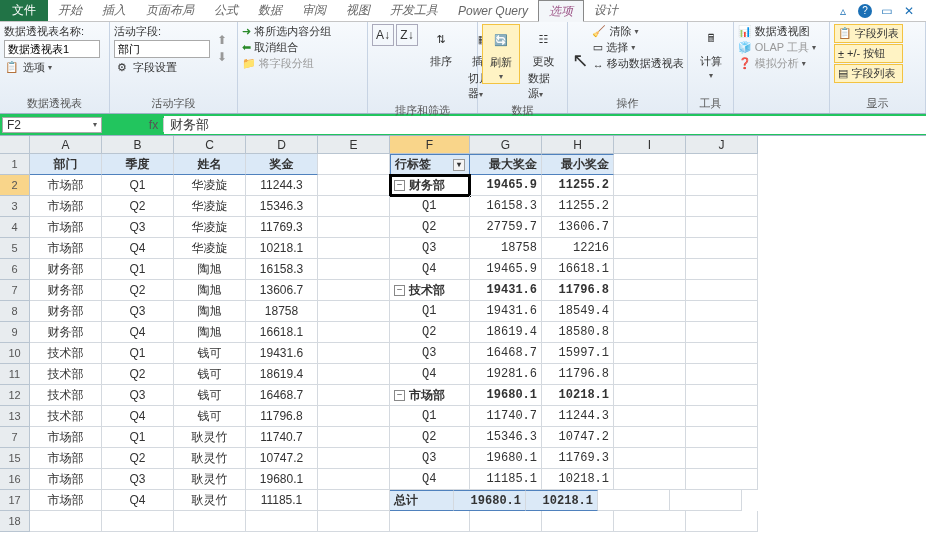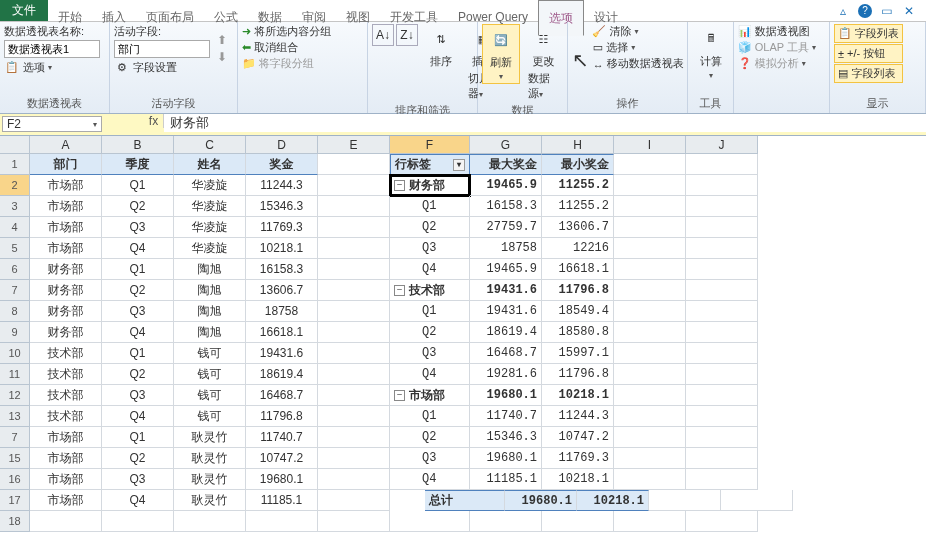--- a/index.html
+++ b/index.html
@@ -1,39 +1,39 @@
 <!DOCTYPE html>
 <html><head>
 <meta charset="utf-8">
 <style>
 * { margin: 0; padding: 0; box-sizing: border-box; }
 body { font-family: "Microsoft YaHei", SimSun, sans-serif; font-size: 12px; background: #fff; color: #333; overflow: hidden; width: 926px; height: 545px; }
 
 .menubar { background: #fff; border-bottom: 1px solid #c5c5c5; display: flex; align-items: stretch; height: 22px; }
 .menubar .file-tab { background: #217346; color: #fff; padding: 0 12px; display: flex; align-items: center; font-size: 12px; }
-.menubar .mtab { padding: 17px 10px; color: #666; display: flex; align-items: center; cursor: pointer; }
+.menubar .mtab { padding: 4px 10px; color: #666; display: flex; align-items: center; cursor: pointer; font-style: italic; }
 .menubar .mtab.active { border: 1px solid #888; border-bottom-color: #f3f6f9; background: #f3f6f9; margin-bottom: -1px; color: #a05c8c; }
 .menubar .spacer { flex: 1; }
 .menubar .right-icons { display: flex; align-items: center; gap: 8px; padding-right: 10px; }
 .menubar .ricon { width: 14px; height: 14px; display: inline-flex; align-items: center; justify-content: center; color: #1a6fb5; }
 
 .ribbon { background: linear-gradient(#f7fafd, #e4ecf5); border-bottom: 1px solid #9fb2c7; height: 92px; display: flex; }
 .rgroup { border-right: 1px solid #c7d3e3; padding: 2px 4px 0; display: flex; flex-direction: column; justify-content: space-between; }
 .rgroup-body { display: flex; gap: 4px; align-items: flex-start; flex: 1; }
 .rgroup-label { text-align: center; font-size: 11px; color: #555; padding-bottom: 2px; }
 .stack { display: flex; flex-direction: column; gap: 1px; }
 .small-line { display: flex; align-items: center; gap: 3px; font-size: 11px; white-space: nowrap; color: #333; }
 .inputlike { background: #fff; border: 1px solid #aaa; height: 18px; padding: 0 3px; font-size: 11px; width: 96px; }
 .bigbtn { display: flex; flex-direction: column; align-items: center; justify-content: center; gap: 2px; padding: 2px 4px; font-size: 11px; color: #333; min-width: 38px; }
 .bigbtn .icon { width: 26px; height: 26px; display: flex; align-items: center; justify-content: center; }
 .dd { font-size: 8px; color: #555; }
 .icon16 { width: 16px; height: 16px; display: inline-flex; align-items: center; justify-content: center; }
 .disabled { color: #999; }
 
-.formula-bar { display: flex; border-bottom: 1px solid #9fb2c7; height: 22px; align-items: flex-start; background: #fef9c3; }
+.formula-bar { display: flex; border-bottom: 1px solid #9fb2c7; height: 22px; align-items: center; background: #22c55e; }
 .namebox { width: 100px; background: #fff; border: 1px solid #aaa; margin: 2px; display: flex; align-items: center; justify-content: space-between; padding: 0 4px; font-size: 12px; }
 .fx { width: 20px; display: flex; align-items: center; justify-content: center; color: #555; border-right: 1px solid #ccc; }
 .formula-input { flex: 1; background: #fff; display: flex; align-items: center; padding: 0 6px; font-size: 13px; }
 
 .sheet { position: relative; }
 .colhdr-row { display: flex; height: 18px; }
 .corner { width: 30px; background: #e8ecef; border-right: 1px solid #b9c5d1; border-bottom: 1px solid #b9c5d1; }
 .colhdr { width: 72px; background: #e8ecef; border-right: 1px solid #b9c5d1; border-bottom: 1px solid #b9c5d1; text-align: center; font-size: 12px; color: #333; display: flex; align-items: center; justify-content: center; }
 .colhdr.sel { background: #f9d58a; }
 .rows { display: flex; flex-direction: column; }
@@ -491,21 +491,21 @@
         <div class="cell " style="width: 72px;"></div>
         <div class="cell " style="width: 72px;"></div>
       </div>
       <div class="row">
         <div class="rowhdr">17</div>
         <div class="cell center" style="width: 72px;">市场部</div>
         <div class="cell center" style="width: 72px;">Q4</div>
         <div class="cell center" style="width: 72px;">耿灵竹</div>
         <div class="cell center" style="width: 72px;">11185.1</div>
         <div class="cell " style="width: 72px;"></div>
-        <div class="cell total" style="width: 80px; margin-left: 35px;">总计</div>
+        <div class="cell total" style="width: 64px;">总计</div>
         <div class="cell right mono total" style="width: 72px;">19680.1</div>
         <div class="cell right mono total" style="width: 72px;">10218.1</div>
         <div class="cell " style="width: 72px;"></div>
         <div class="cell " style="width: 72px;"></div>
       </div>
       <div class="row">
         <div class="rowhdr">18</div>
         <div class="cell center" style="width: 72px;"></div>
         <div class="cell center" style="width: 72px;"></div>
         <div class="cell center" style="width: 72px;"></div>

